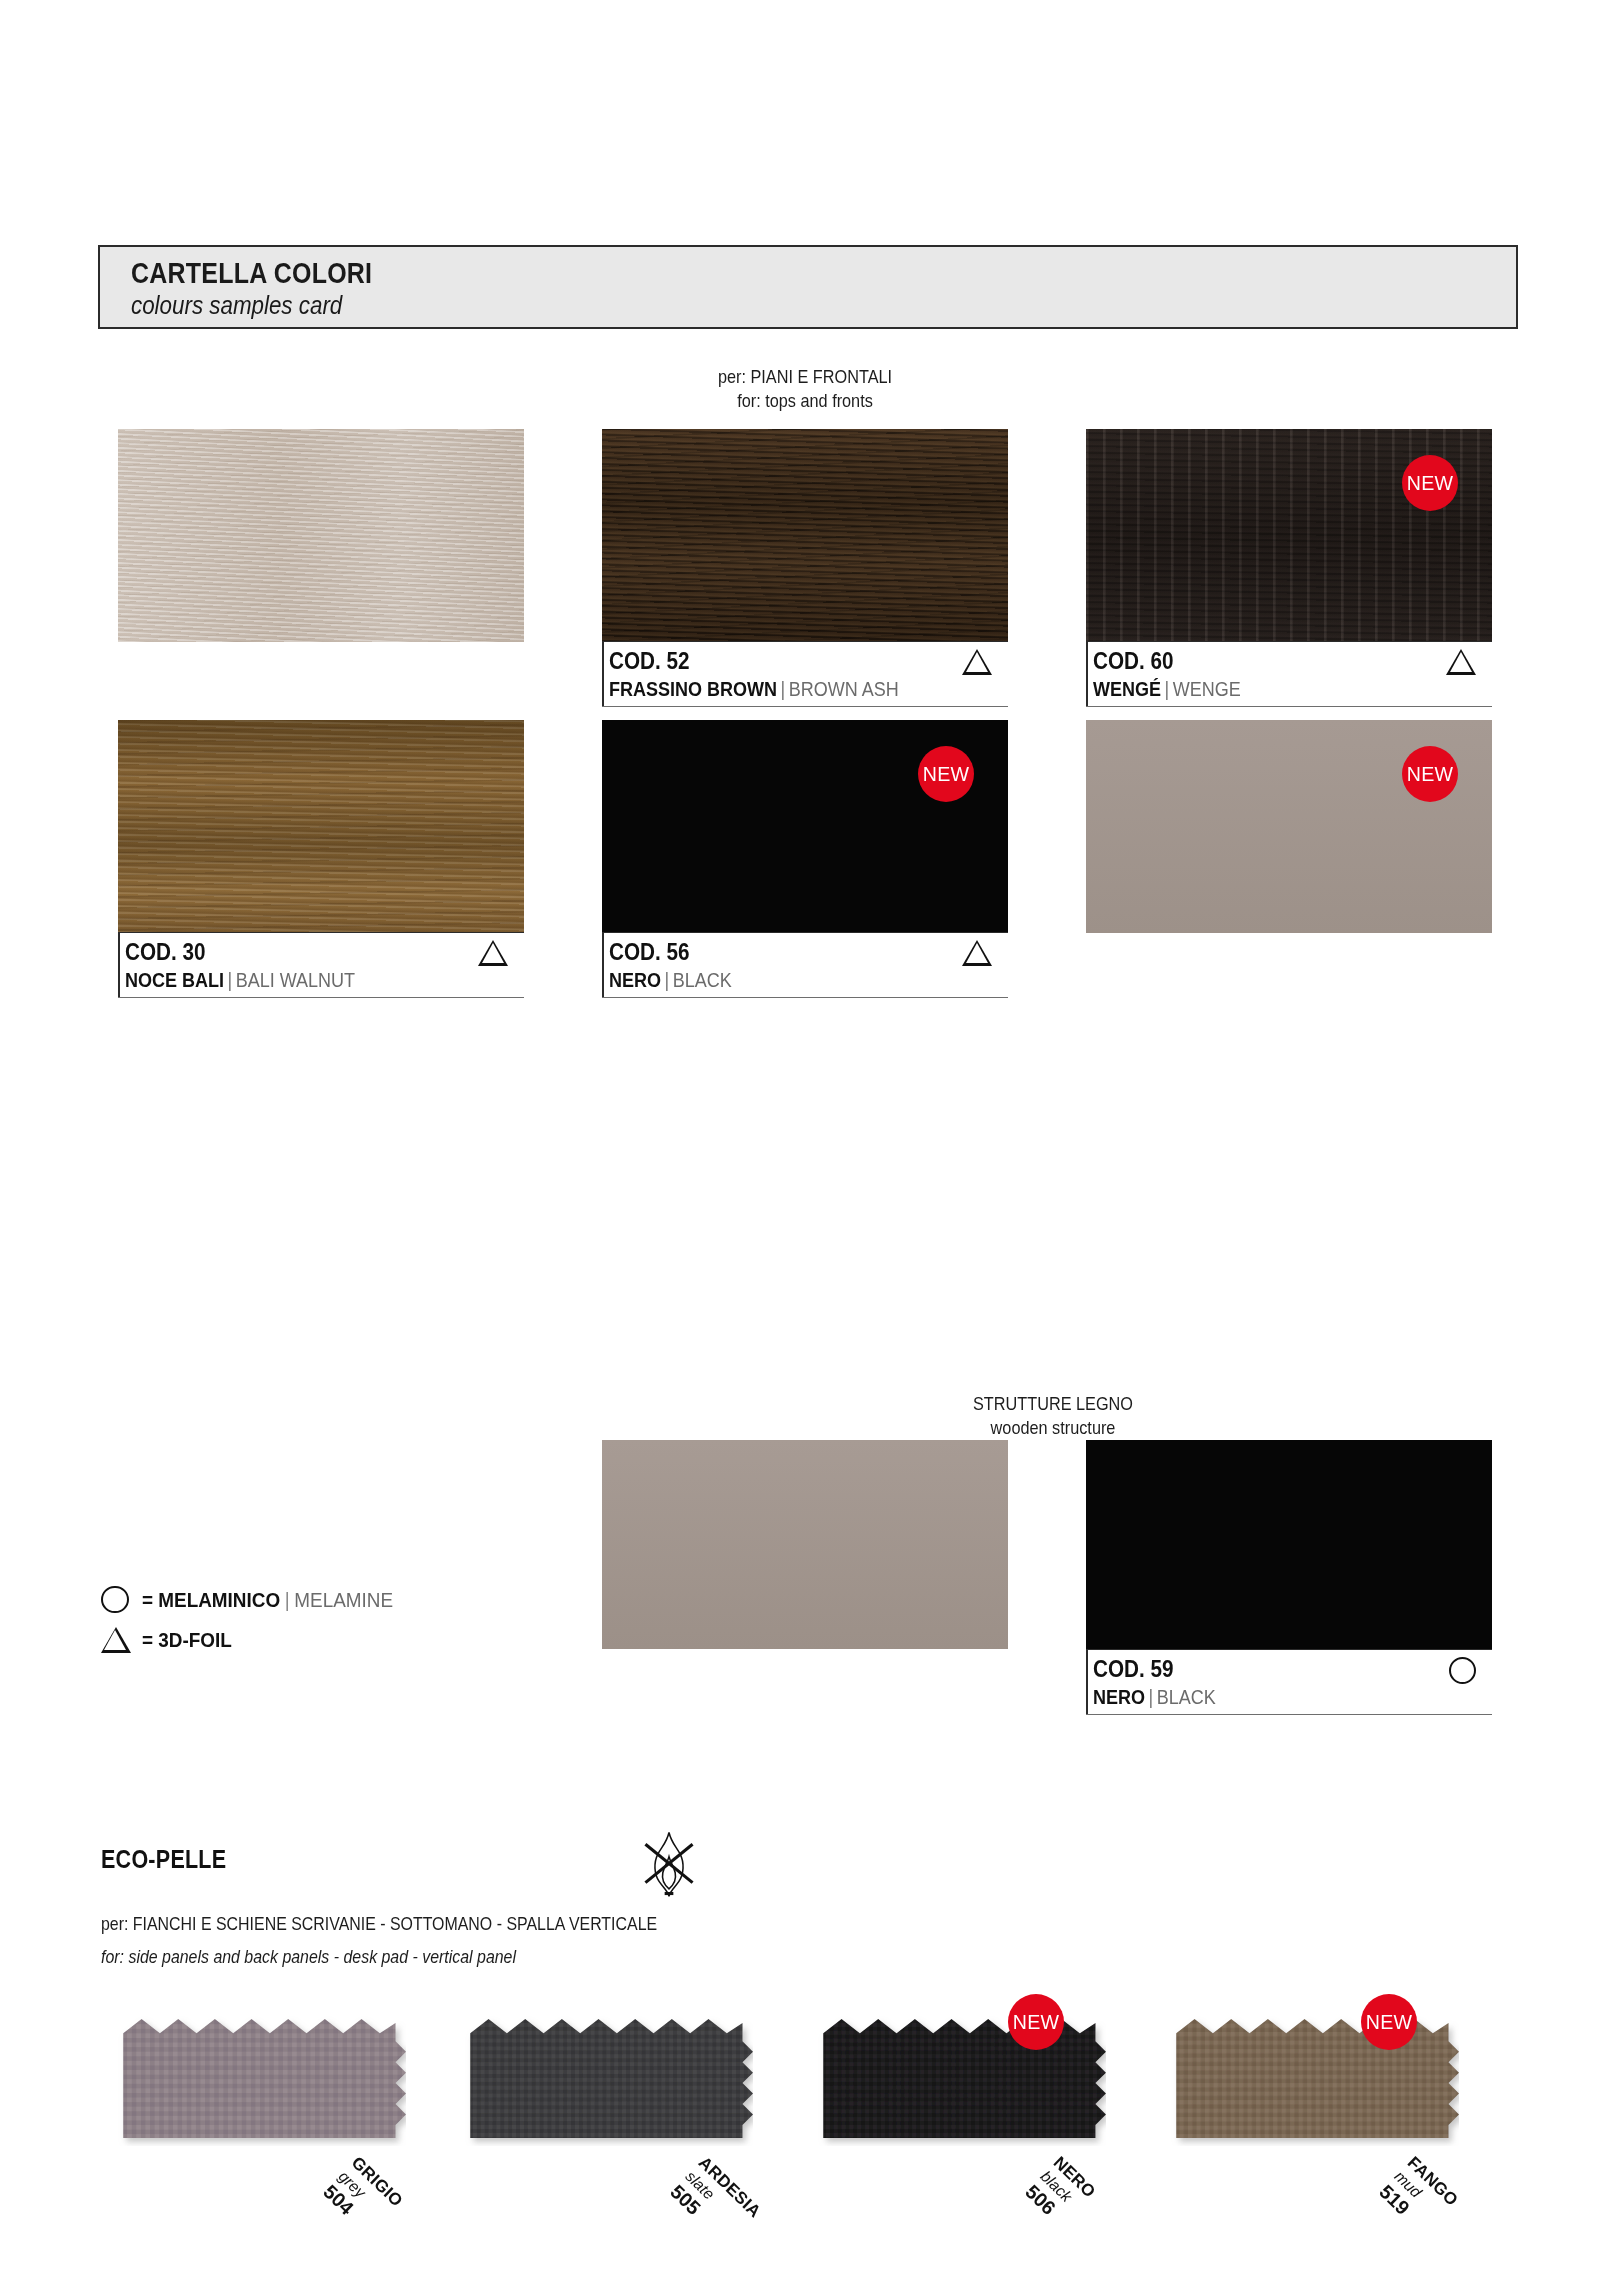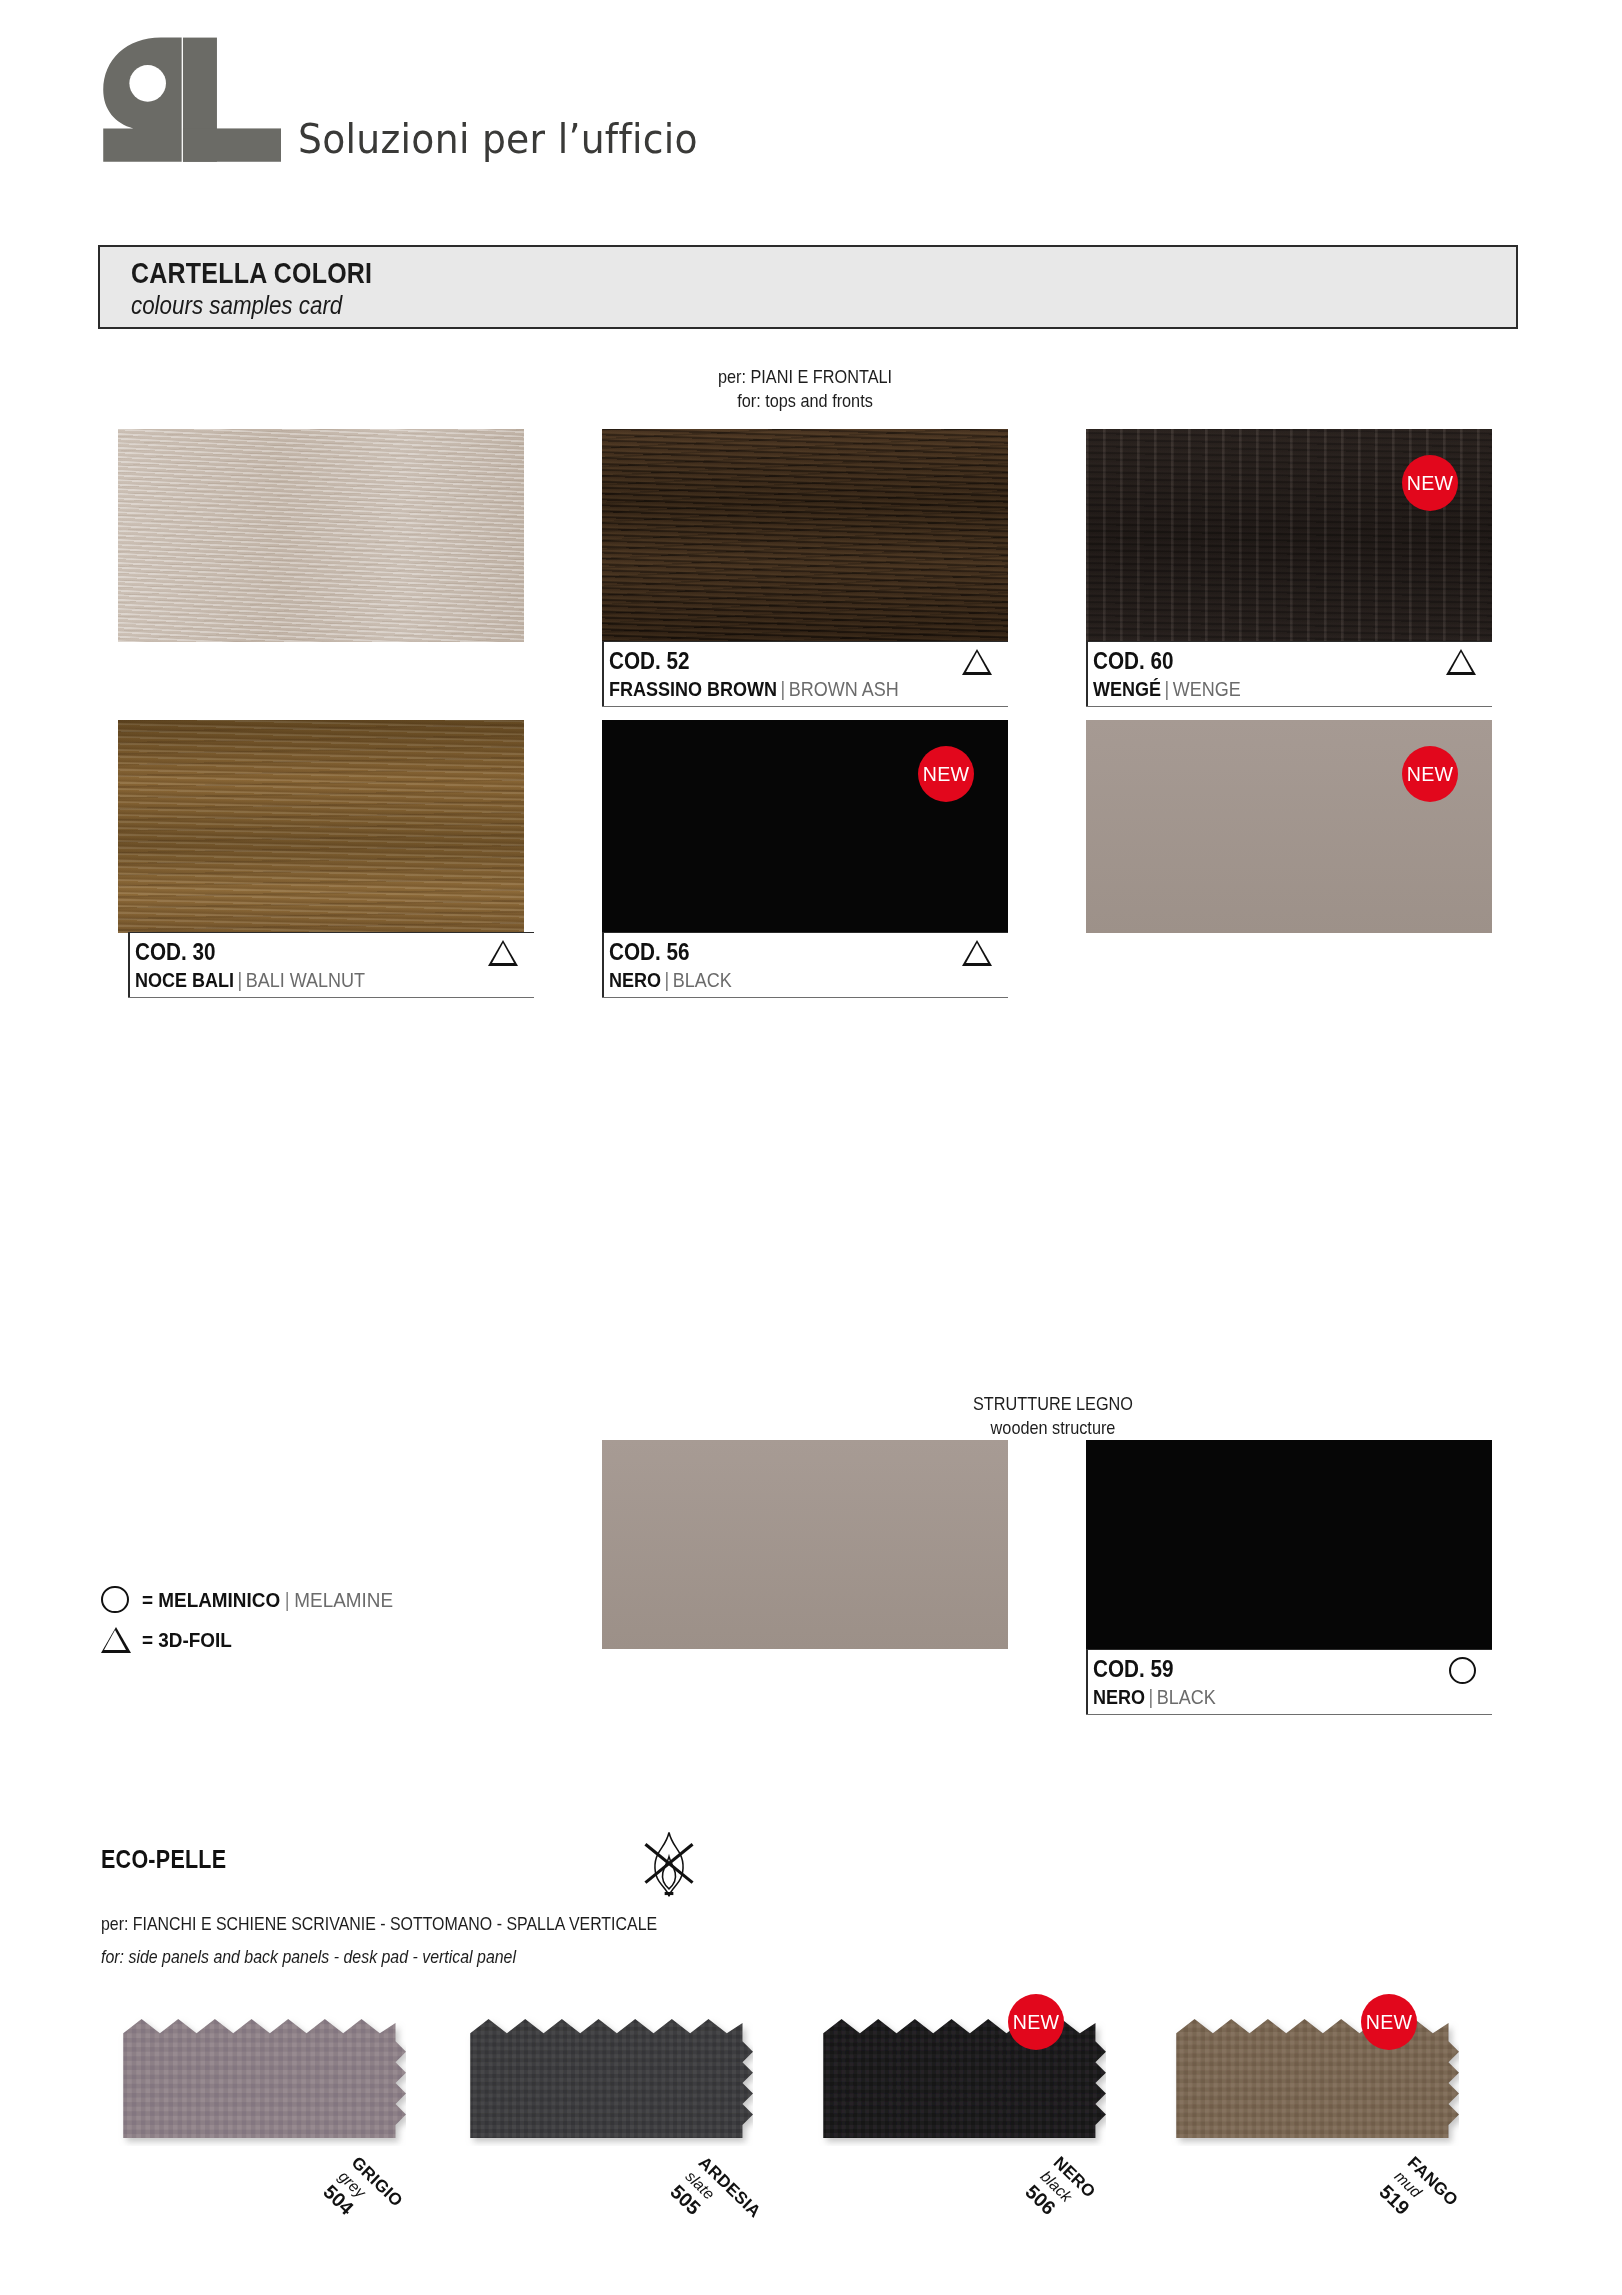--- a/index.html
+++ b/index.html
@@ -109,29 +109,20 @@
   .fabric-label { position:absolute; white-space:nowrap; transform-origin:left top; }
   .fabric-label .fl1 { font-size:17px; font-weight:bold; color:#111; letter-spacing:0.3px; }
   .fabric-label .fl2 { font-size:15.7px; font-style:italic; color:#111; }
   .fabric-label .fl3 { font-size:19.6px; font-weight:bold; color:#111; }
 </style>
 </head>
 <body>
 
 <div class="page">
 
-  <div class="logo-block">
-    <svg class="logo-mark" viewBox="0 0 280 195">
-      <path d="M96 2 C44 2 8 36 8 82 C8 112 26 134 54 141 L8 141 L8 192 L128 192 L128 2 Z" fill="#6b6b66"></path>
-      <circle cx="76" cy="72" r="28" fill="#ffffff"></circle>
-      <rect x="130" y="2" width="52" height="190" fill="#6b6b66"></rect>
-      <rect x="130" y="141" width="150" height="51" fill="#6b6b66"></rect>
-    </svg>
-    <div class="brand-text">Soluzioni per l’ufficio</div>
-  </div>
 
   <div class="title-bar">
     <div class="title-main">CARTELLA COLORI</div>
     <div class="title-sub">colours samples card</div>
   </div>
 
   <div class="caption" style="left:576px; top:366px; width:458px;">
     <div class="l1">per: PIANI E FRONTALI</div>
     <div class="l2">for: tops and fronts</div>
   </div>
@@ -193,21 +184,21 @@
   </div>
 
   <div class="swatch" style="left:118px; top:720px; width:406px; height:213px;">
     <div class="chip" style="background:#7a5a2e;">
       <div class="grain" style="background:
         repeating-linear-gradient(1.5deg, rgba(255,255,255,.10) 0px, rgba(255,255,255,.10) 1.3px, rgba(70,45,20,.22) 2.6px, rgba(140,105,58,.12) 6.5px),
         repeating-linear-gradient(179deg, rgba(60,40,18,.18) 0px, rgba(60,40,18,.18) 1.3px, rgba(255,255,255,0) 2px, rgba(255,255,255,0) 11px),
         linear-gradient(180deg,#5f451f,#8a6736 28%,#6f5228 58%,#8f6c3a 80%,#7a5a2e);"></div>
     </div>
   </div>
-  <div class="label-box" style="left:128px; top:932px; width:406px;">
+  <div class="label-box" style="left:118px; top:932px; width:406px;">
     <div class="rule-top"></div>
     <div class="inner" style="padding-top:5.2px; padding-bottom:3.9px;">
       <div class="cod">COD. 30</div>
       <div class="names">
         <span class="it">NOCE BALI</span><span class="sep">|</span><span class="en">BALI WALNUT</span>
       </div>
     </div>
     <div class="rule-bottom"></div>
     <div class="marker" style="top:7.9px;">
         <div class="tri"></div>

